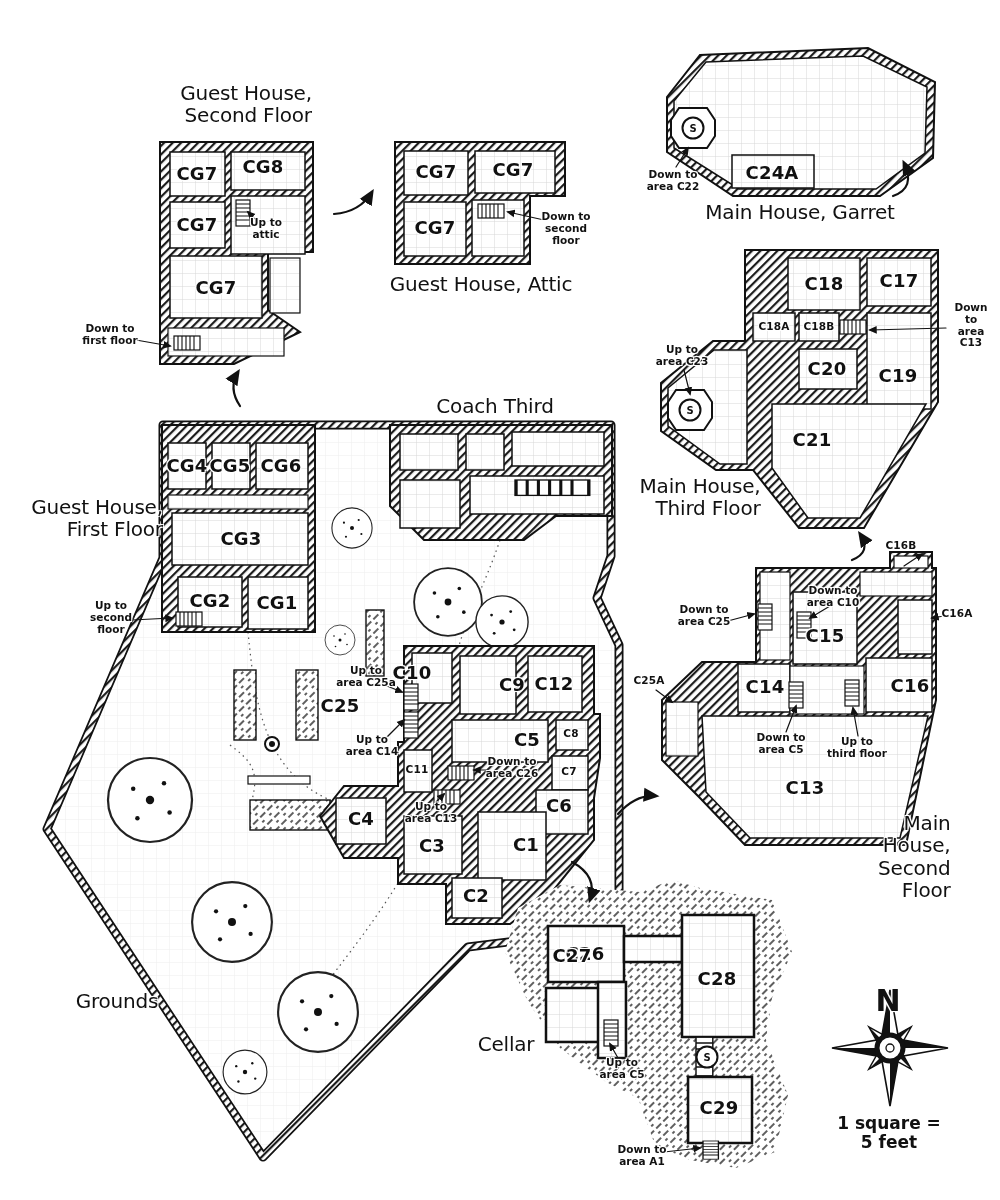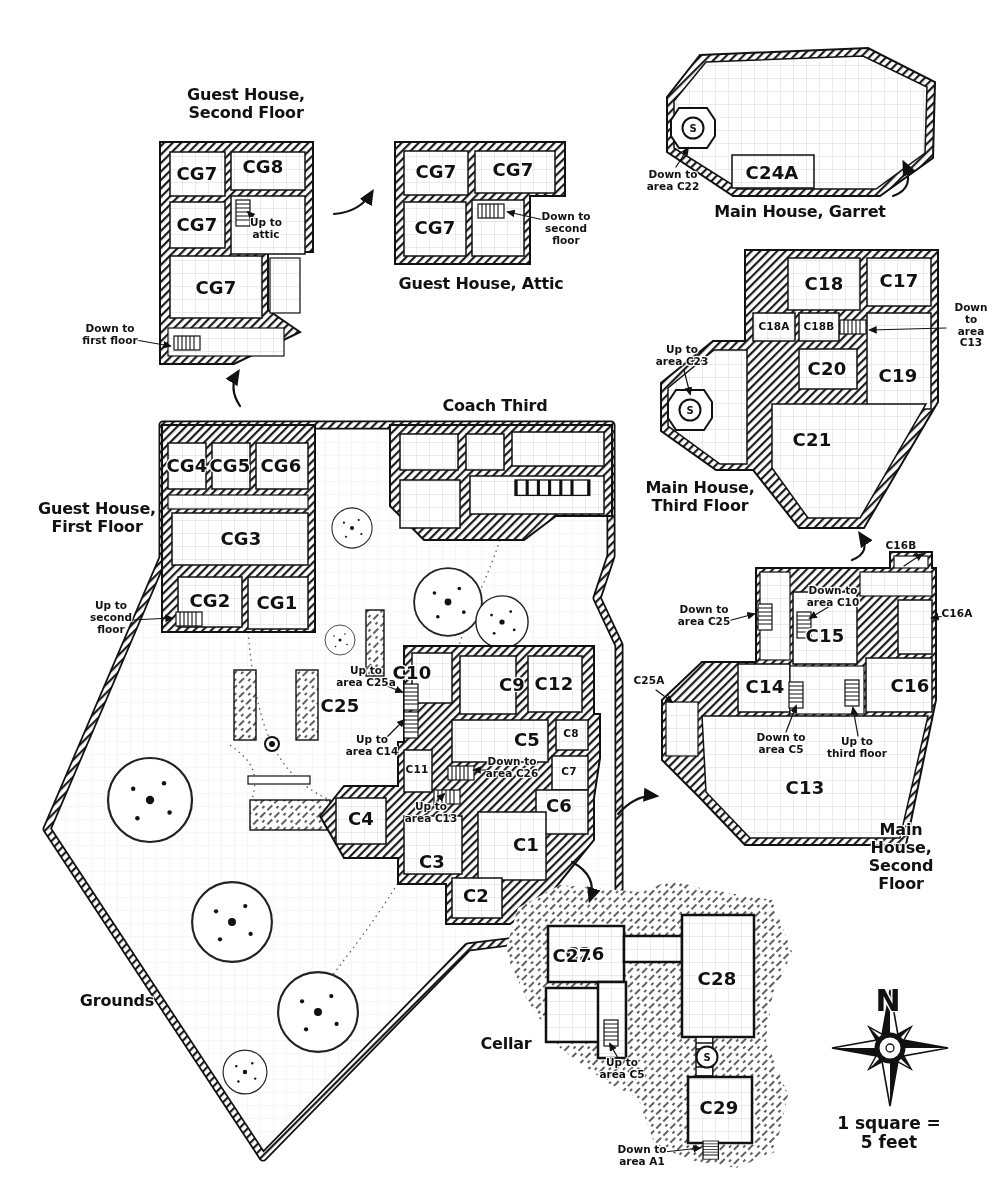--- a/index.html
+++ b/index.html
@@ -2,21 +2,21 @@
 <html><head>
 <meta charset="utf-8">
 <style>
   html,body{margin:0;padding:0;background:#fff;}
   .stage{position:relative;width:1000px;height:1200px;background:#fff;overflow:hidden;
          font-family:"DejaVu Sans",sans-serif;color:#111;}
   .stage svg{position:absolute;left:0;top:0;}
   .lbl{position:absolute;transform:translate(-50%,-50%);text-align:center;white-space:pre-line;
        line-height:1.12;color:#111;
        text-shadow:-1px -1px 0 #fff,1px -1px 0 #fff,-1px 1px 0 #fff,1px 1px 0 #fff,0 0 3px #fff;}
-  .title{font-size:16px;font-weight:bold;letter-spacing:-0.2px;}
+  .title{font-size:20px;font-weight:normal;letter-spacing:-0.2px;text-align:right;}
   .room{font-size:18px;font-weight:bold;letter-spacing:0.2px;}
   .room.sm{font-size:10.5px;}
   .note{font-size:10.5px;font-weight:600;}
   .bigN{font-size:30px;font-weight:bold;}
   .scaleTxt{font-size:17px;font-weight:bold;}
   .scircle{position:absolute;transform:translate(-50%,-50%);width:19px;height:19px;border:2px solid #111;
        border-radius:50%;background:#fff;display:flex;align-items:center;justify-content:center;
        font-size:10px;font-weight:bold;}
 </style>
 </head>
@@ -313,21 +313,21 @@
 <div class="lbl room" style="left:412px;top:673px;">C10</div>
 <div class="lbl room" style="left:488px;top:685px;margin-left:24px;">C9</div>
 <div class="lbl room" style="left:554px;top:684px;">C12</div>
 <div class="lbl room" style="left:340px;top:706px;">C25</div>
 <div class="lbl room" style="left:527px;top:740px;">C5</div>
 <div class="lbl room sm" style="left:571px;top:734px;">C8</div>
 <div class="lbl room sm" style="left:569px;top:772px;">C7</div>
 <div class="lbl room sm" style="left:417px;top:770px;">C11</div>
 <div class="lbl room" style="left:559px;top:806px;">C6</div>
 <div class="lbl room" style="left:361px;top:819px;">C4</div>
-<div class="lbl room" style="left:432px;top:846px;margin-top:16px;">C3</div>
+<div class="lbl room" style="left:432px;top:846px;">C3</div>
 <div class="lbl room" style="left:526px;top:845px;">C1</div>
 <div class="lbl room" style="left:476px;top:896px;">C2</div>
 <div class="lbl room" style="left:585px;top:954px;">C26</div>
 <div class="lbl room" style="left:572px;top:956px;">C27</div>
 <div class="lbl room" style="left:717px;top:979px;">C28</div>
 <div class="lbl room" style="left:719px;top:1108px;">C29</div>
 
 <div class="lbl note" style="left:266px;top:229px;">Up to
 attic</div>
 <div class="lbl note" style="left:110px;top:335px;">Down to

